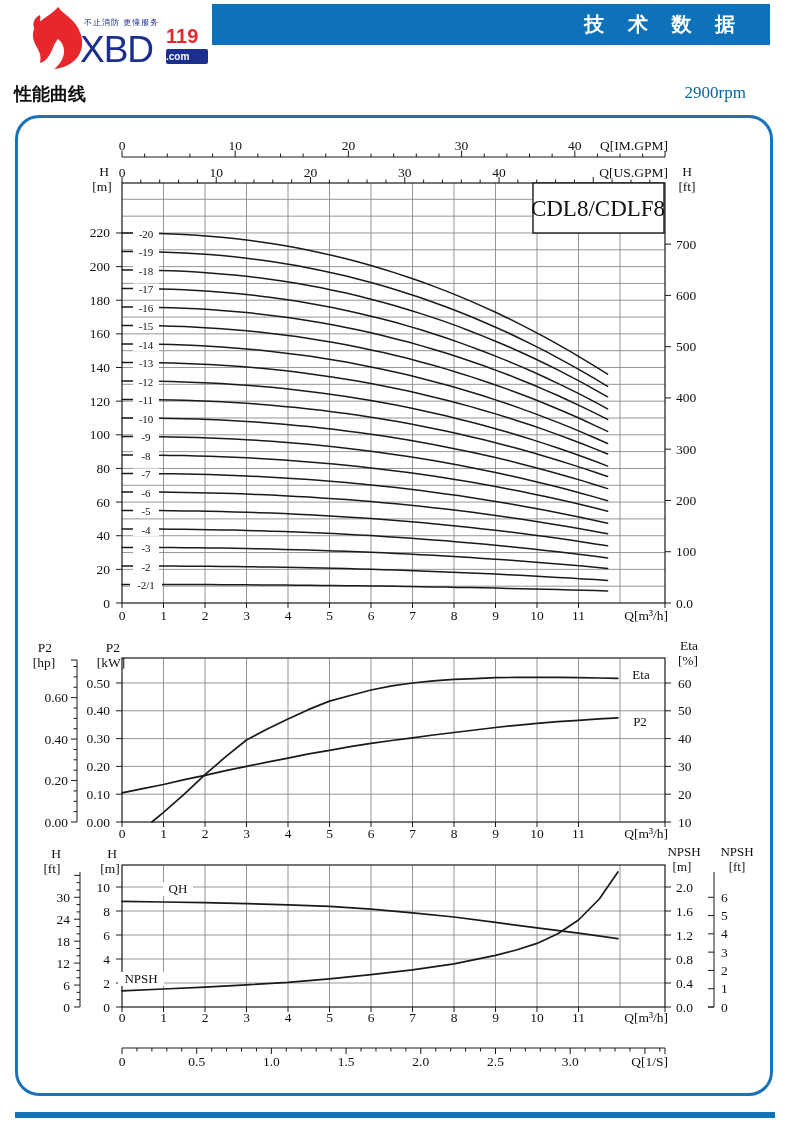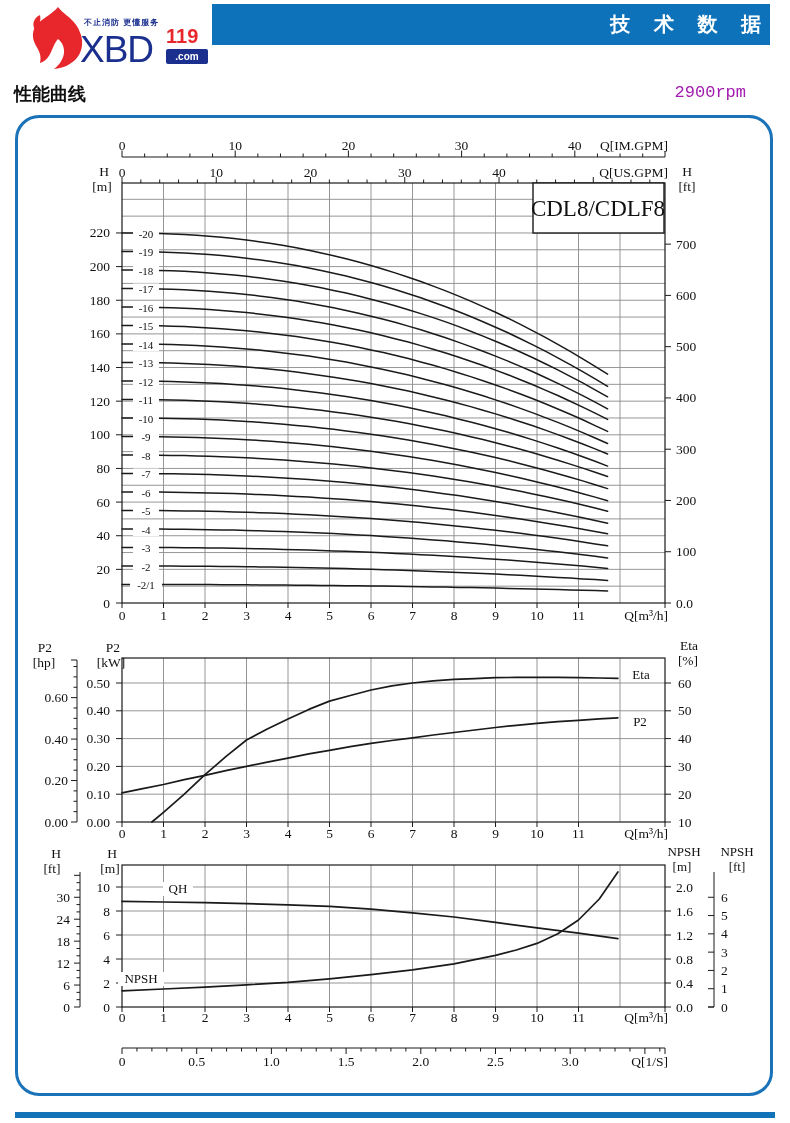--- a/index.html
+++ b/index.html
@@ -1,32 +1,32 @@
 <!DOCTYPE html>
 <html><head>
 <meta charset="utf-8">
 <style>
   html,body{margin:0;padding:0;background:#ffffff;}
   body{width:790px;height:1123px;position:relative;font-family:"Liberation Sans",sans-serif;overflow:hidden;}
   .abs{position:absolute;}
   #banner{left:212px;top:4px;width:558px;height:41px;background:#0d72b9;color:#ffffff;
           font-size:20px;font-weight:bold;letter-spacing:9px;line-height:41px;text-align:right;
-          box-sizing:border-box;}
+          padding-right:26px;box-sizing:border-box;}
   #section-title{left:14px;top:82px;font-size:18px;font-weight:bold;color:#111;text-align:center;}
-  #rpm{right:44px;top:83px;font-size:17px;font-family:Liberation Mono, monospace;color:#a21caf;}
+  #rpm{right:44px;top:83px;font-size:17px;font-family:Liberation Serif, serif;color:#0369a1;}
   #chart-frame{left:15px;top:115px;width:752px;height:975px;border:3px solid #1a72b8;border-radius:24px;}
   #bottom-bar{left:15px;top:1112px;width:760px;height:6px;background:#1273b9;}
   #logo{left:18px;top:5px;width:190px;height:72px;}
   #logo .flame{position:absolute;left:0;top:0;width:78px;height:72px;}
   #logo .brand{position:absolute;left:62px;top:24px;font-size:37px;font-weight:normal;color:#1b2f8e;
                font-family:"Liberation Sans",sans-serif;letter-spacing:-1px;}
   #logo .num{position:absolute;left:148px;top:20px;font-size:20px;font-weight:bold;color:#e8272c;}
   #logo .dotcom{position:absolute;left:148px;top:44px;width:42px;height:15px;background:#1b2f8e;color:#fff;
-               font-size:10px;font-weight:bold;text-align:center;line-height:15px;border-radius:2px;}
-  #logo .tagline{position:absolute;left:66px;top:12px;font-size:8px;color:#1b2f8e;font-weight:bold;
+               font-size:10px;font-weight:bold;line-height:15px;border-radius:2px;}
+  #logo .tagline{position:absolute;left:66px;top:12px;font-size:8px;color:#1b2f8e;font-weight:normal;
                letter-spacing:1px;white-space:nowrap;}
   svg text{font-family:"Liberation Serif",serif;fill:#111;}
 </style>
 </head>
 <body>
 
 <div class="abs" id="logo">
   <svg class="flame" viewBox="0 0 78 72">
     <path d="M40 2 C30 14 14 16 15 32 C16 42 25 46 22 58 C34 54 33 42 40 34 C50 42 47 56 36 64 C56 62 68 48 63 30 C58 14 48 12 40 2 Z" fill="#e8272c"></path>
     <path d="M22 10 C24 18 18 22 20 28 C14 24 13 14 22 10 Z" fill="#e8272c"></path>

